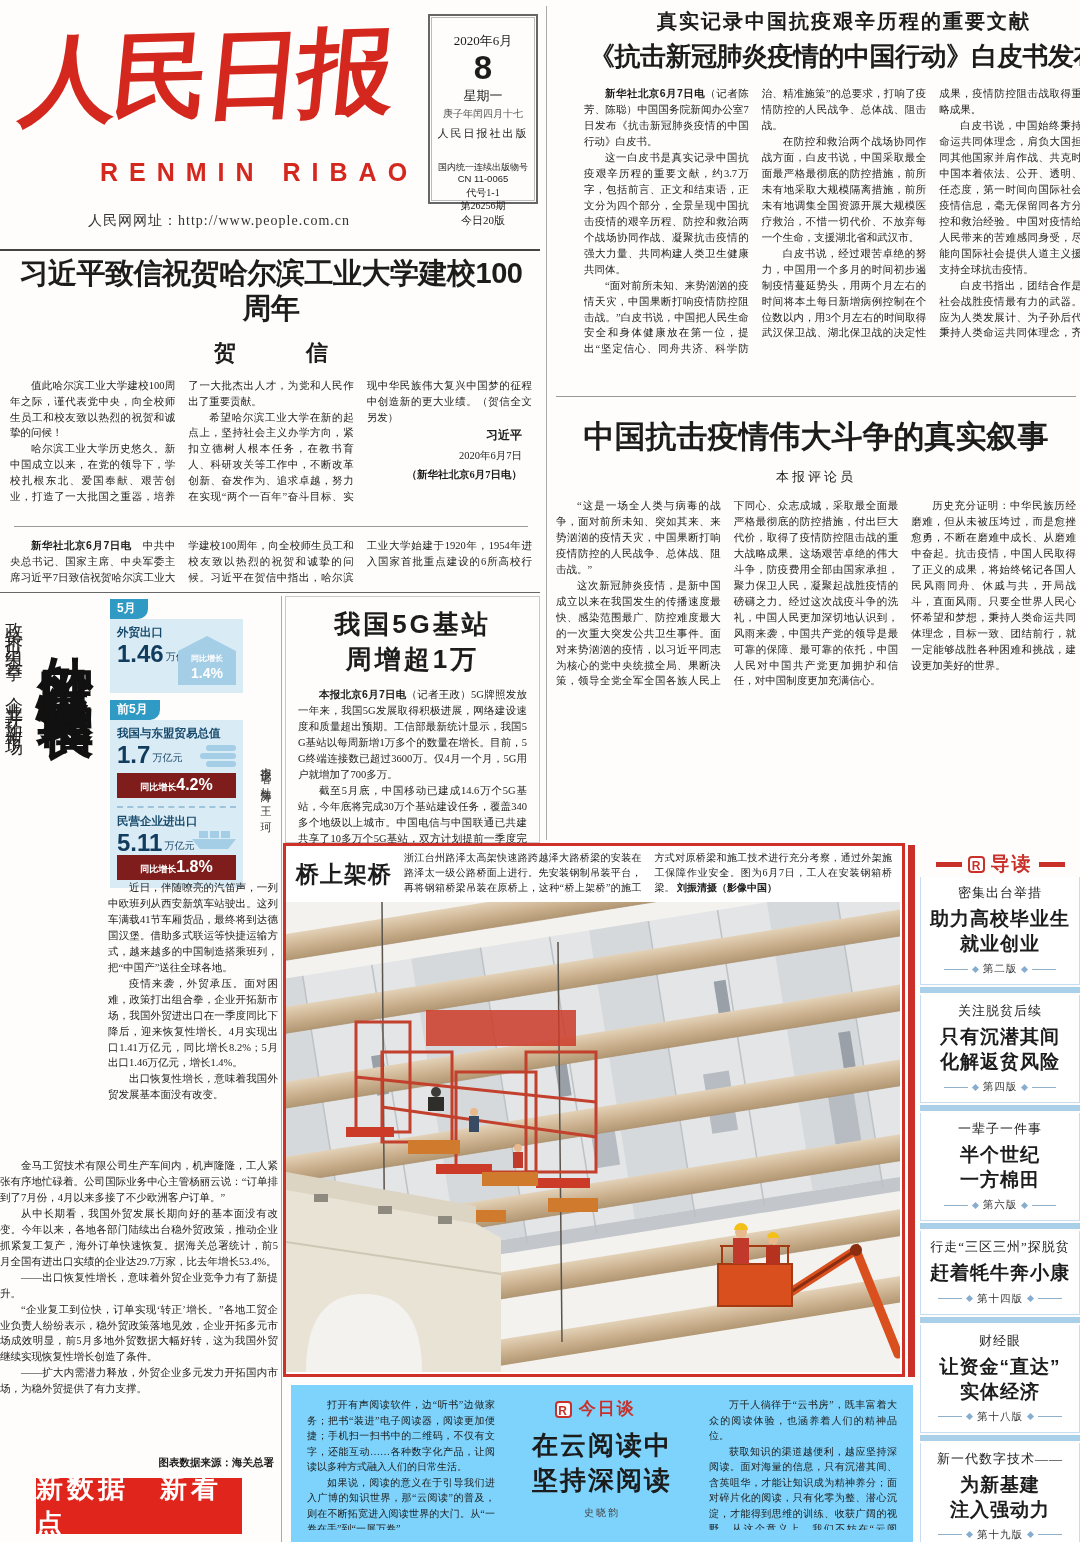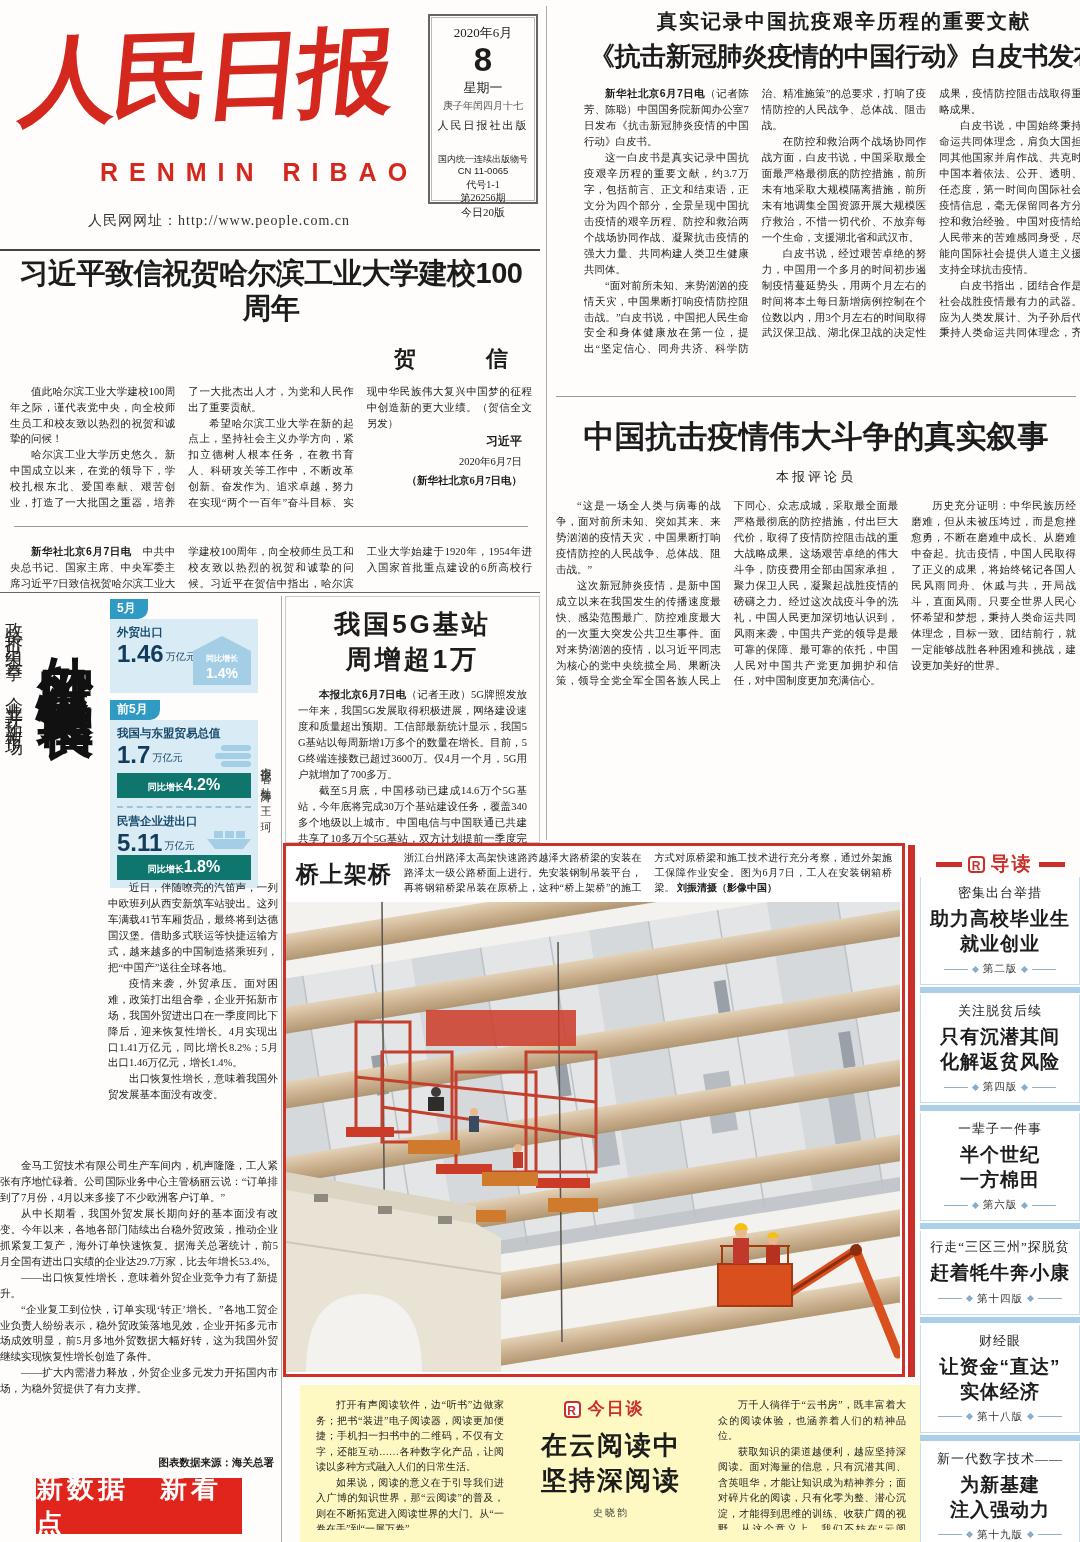--- a/index.html
+++ b/index.html
@@ -10,21 +10,21 @@
   .rule-h{position:absolute;background:#444;height:2px;}
   .rule-h-thin{position:absolute;background:#999;height:1px;}
   .rule-v{position:absolute;background:#aaa;width:1px;}
 
   
   #logo{left:22px;top:6px;width:400px;font-size:96px;font-weight:bold;color:#d4271e;
         letter-spacing:-4px;transform:skewX(-7deg) rotate(-1.5deg);line-height:1.45;white-space:nowrap;}
   #logo-pinyin{left:100px;top:158px;font-size:25px;font-weight:bold;color:#d4271e;letter-spacing:11px;}
   #site-url{left:88px;top:212px;font-size:14px;color:#333;letter-spacing:1px;}
   #datebox{left:428px;top:14px;width:110px;height:190px;border:2px solid #666;box-shadow:inset 0 0 0 1px #fff,inset 0 0 0 2px #bbb;
-           text-align:center;padding-top:8px;box-sizing:border-box;line-height:1.35;}
+           text-align:center;padding-top:16px;box-sizing:border-box;line-height:1.35;}
   #datebox .ym{font-size:13px;}
   #datebox .day{font-size:33px;font-weight:bold;line-height:1.1;}
   #datebox .wd{font-size:13px;margin-top:1px;}
   #datebox .lunar{font-size:10px;color:#555;margin-top:3px;}
   #datebox .pub{font-size:11px;margin-top:5px;letter-spacing:2px;}
   #datebox .serial-label{font-size:9px;margin-top:20px;}
   #datebox .serial{font-size:9.5px;}
   #datebox .code{font-size:10px;}
   #datebox .issue{font-size:10px;}
   #datebox .pages{font-size:11px;}
@@ -38,21 +38,21 @@
 
   
   #whitepaper{left:556px;top:8px;width:520px;margin-left:28px;}
   #wp-kicker{text-align:center;font-size:20px;font-weight:bold;letter-spacing:2px;}
   #wp-headline{text-align:center;font-size:26px;font-weight:bold;letter-spacing:-0.5px;margin-top:6px;line-height:1.2;}
   #wp-body{height:282px;margin-top:14px;}
 
   
   #harbin{left:10px;top:256px;width:522px;}
   #hb-headline{text-align:center;font-size:29px;font-weight:bold;letter-spacing:-0.5px;line-height:1.2;}
-  #hb-letter-title{text-align:right;font-size:22px;font-weight:bold;letter-spacing:24px;margin-top:18px;text-indent:24px;}
+  #hb-letter-title{text-align:center;font-size:22px;font-weight:bold;letter-spacing:24px;margin-top:12px;text-indent:24px;}
   #hb-letter{height:152px;margin-top:10px;}
   .sig{text-indent:0 !important;text-align:right;padding-right:10px;line-height:1.8;}
   .sig .sig-name{font-weight:bold;font-size:12px;}
   .sig .sig-src{font-weight:bold;}
   #hb-dispatch{height:58px;margin-top:8px;}
 
   
   #commentary{left:556px;top:404px;width:520px;}
   #cm-headline{text-align:center;font-size:31px;font-weight:bold;letter-spacing:0;margin-top:12px;}
   #cm-byline{text-align:center;font-size:13px;margin-top:10px;letter-spacing:3px;}
@@ -65,29 +65,29 @@
   #tr-headline{position:absolute;left:28px;top:14px;height:550px;font-size:56px;font-weight:bold;
                letter-spacing:6px;font-family:"Liberation Serif",serif;color:#111;}
   #tr-byline{position:absolute;left:258px;top:160px;height:210px;font-size:11px;color:#333;letter-spacing:2px;}
   #tr-narrow{position:absolute;left:108px;top:282px;width:170px;height:272px;}
   #tr-wide{position:absolute;left:0;top:560px;width:278px;height:298px;}
   #tr-source{position:absolute;right:4px;top:858px;width:274px;text-align:right;font-size:10.5px;font-weight:bold;}
   #tr-banner{position:absolute;left:36px;top:880px;width:206px;height:56px;background:#e0261c;color:#fff;
              display:flex;align-items:center;justify-content:center;font-size:27px;font-weight:bold;letter-spacing:4px;}
 
   
-  #infog{position:absolute;left:110px;top:0;width:148px;}
+  #infog{position:absolute;left:110px;top:0;width:133px;}
   .ig-tag{display:inline-block;background:#2f9ac4;color:#fff;font-size:12px;font-weight:bold;
           padding:1px 12px 2px 7px;border-radius:0 0 10px 0;font-family:"Liberation Sans",sans-serif;}
   .ig-panel{background:#d9ecf6;padding:6px 7px 8px;margin-bottom:6px;}
   .ig-label{font-size:11.5px;font-weight:bold;color:#17496b;font-family:"Liberation Sans",sans-serif;}
   .ig-valrow{display:flex;align-items:flex-end;gap:2px;margin-top:2px;}
   .ig-num{font-size:24px;font-weight:bold;color:#123c5e;font-family:"Liberation Sans",sans-serif;line-height:1;}
   .ig-unit{font-size:10px;color:#123c5e;padding-bottom:2px;}
-  .ig-badge{background:#0f766e;color:#fff;text-align:center;font-weight:bold;margin-top:6px;
+  .ig-badge{background:#7f1d1d;color:#fff;text-align:center;font-weight:bold;margin-top:6px;
             font-family:"Liberation Sans",sans-serif;padding:3px 15px 4px;}
   .ig-badge .b-small{font-size:9px;}
   .ig-badge .b-big{font-size:16px;}
   .ig-dash{border-top:2px dashed #9dc4da;margin:8px 0 6px;}
   .house{position:relative;width:58px;margin-left:auto;margin-top:-30px;}
   .house .roof{width:0;height:0;border-left:29px solid transparent;border-right:29px solid transparent;
                border-bottom:15px solid #a4cde6;}
   .house .hbody{background:#a4cde6;color:#fff;text-align:center;padding:2px 0 3px;
                 font-family:"Liberation Sans",sans-serif;font-weight:bold;}
   .house .hbody .b-small{font-size:8px;display:block;}
@@ -107,21 +107,21 @@
 
   
   #photobox{left:283px;top:843px;width:622px;height:534px;border:3px solid #cf3028;box-sizing:border-box;background:#fff;}
   #ph-caption-row{display:flex;align-items:center;height:56px;padding:2px 10px;box-sizing:border-box;gap:12px;}
   #ph-title{font-size:23px;font-weight:bold;white-space:nowrap;letter-spacing:1px;}
   #ph-caption{flex:1;font-size:10px;line-height:1.5;text-align:justify;word-break:break-all;height:48px;overflow:hidden;}
   #ph-credit{font-weight:bold;}
   #ph-img{display:block;}
 
   
-  #jinritan{left:300px;top:1385px;width:622px;height:157px;background:#fef9c3;box-sizing:border-box;
+  #jinritan{left:291px;top:1385px;width:622px;height:157px;background:#7dd3fc;box-sizing:border-box;
             display:flex;gap:14px;padding:12px 16px;}
   .jt-col{width:188px;font-size:10px;line-height:1.55;text-align:justify;word-break:break-all;overflow:hidden;}
   .jt-col p{margin:0;text-indent:2em;}
   #jt-center{flex:1;text-align:center;}
   .r-logo{display:inline-block;width:17px;height:17px;border:2px solid #c9302a;border-radius:4px;color:#c9302a;
           font-weight:bold;font-size:12px;line-height:17px;text-align:center;vertical-align:middle;
           font-family:"Liberation Sans",sans-serif;box-sizing:border-box;background:#fff;}
   #jt-label{text-align:left;color:#c9302a;font-weight:bold;font-size:17px;letter-spacing:2px;margin-left:46px;}
   #jt-headline{font-size:26px;font-weight:bold;line-height:1.35;margin-top:8px;letter-spacing:2px;}
   #jt-byline{font-size:10px;margin-top:8px;color:#444;letter-spacing:2px;}

